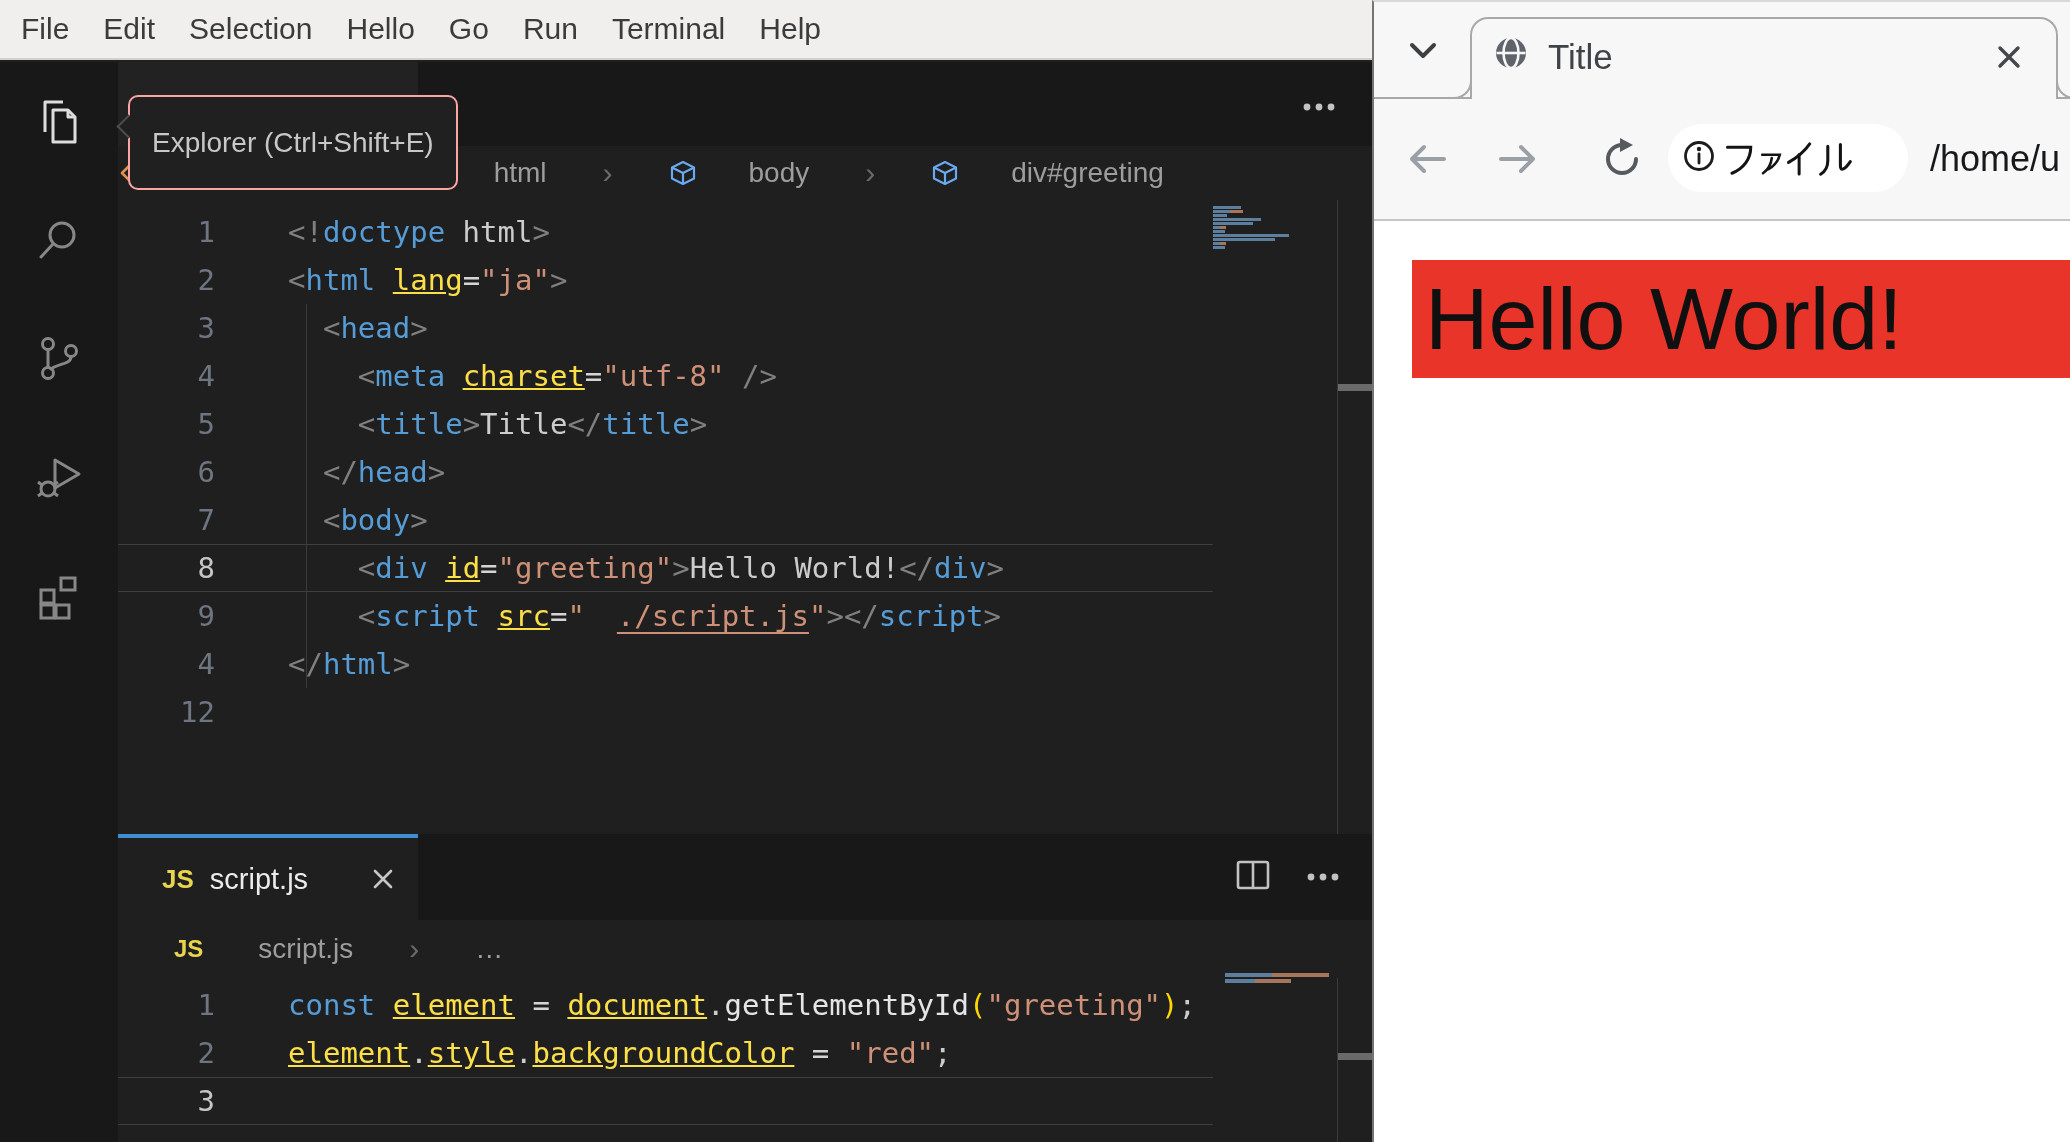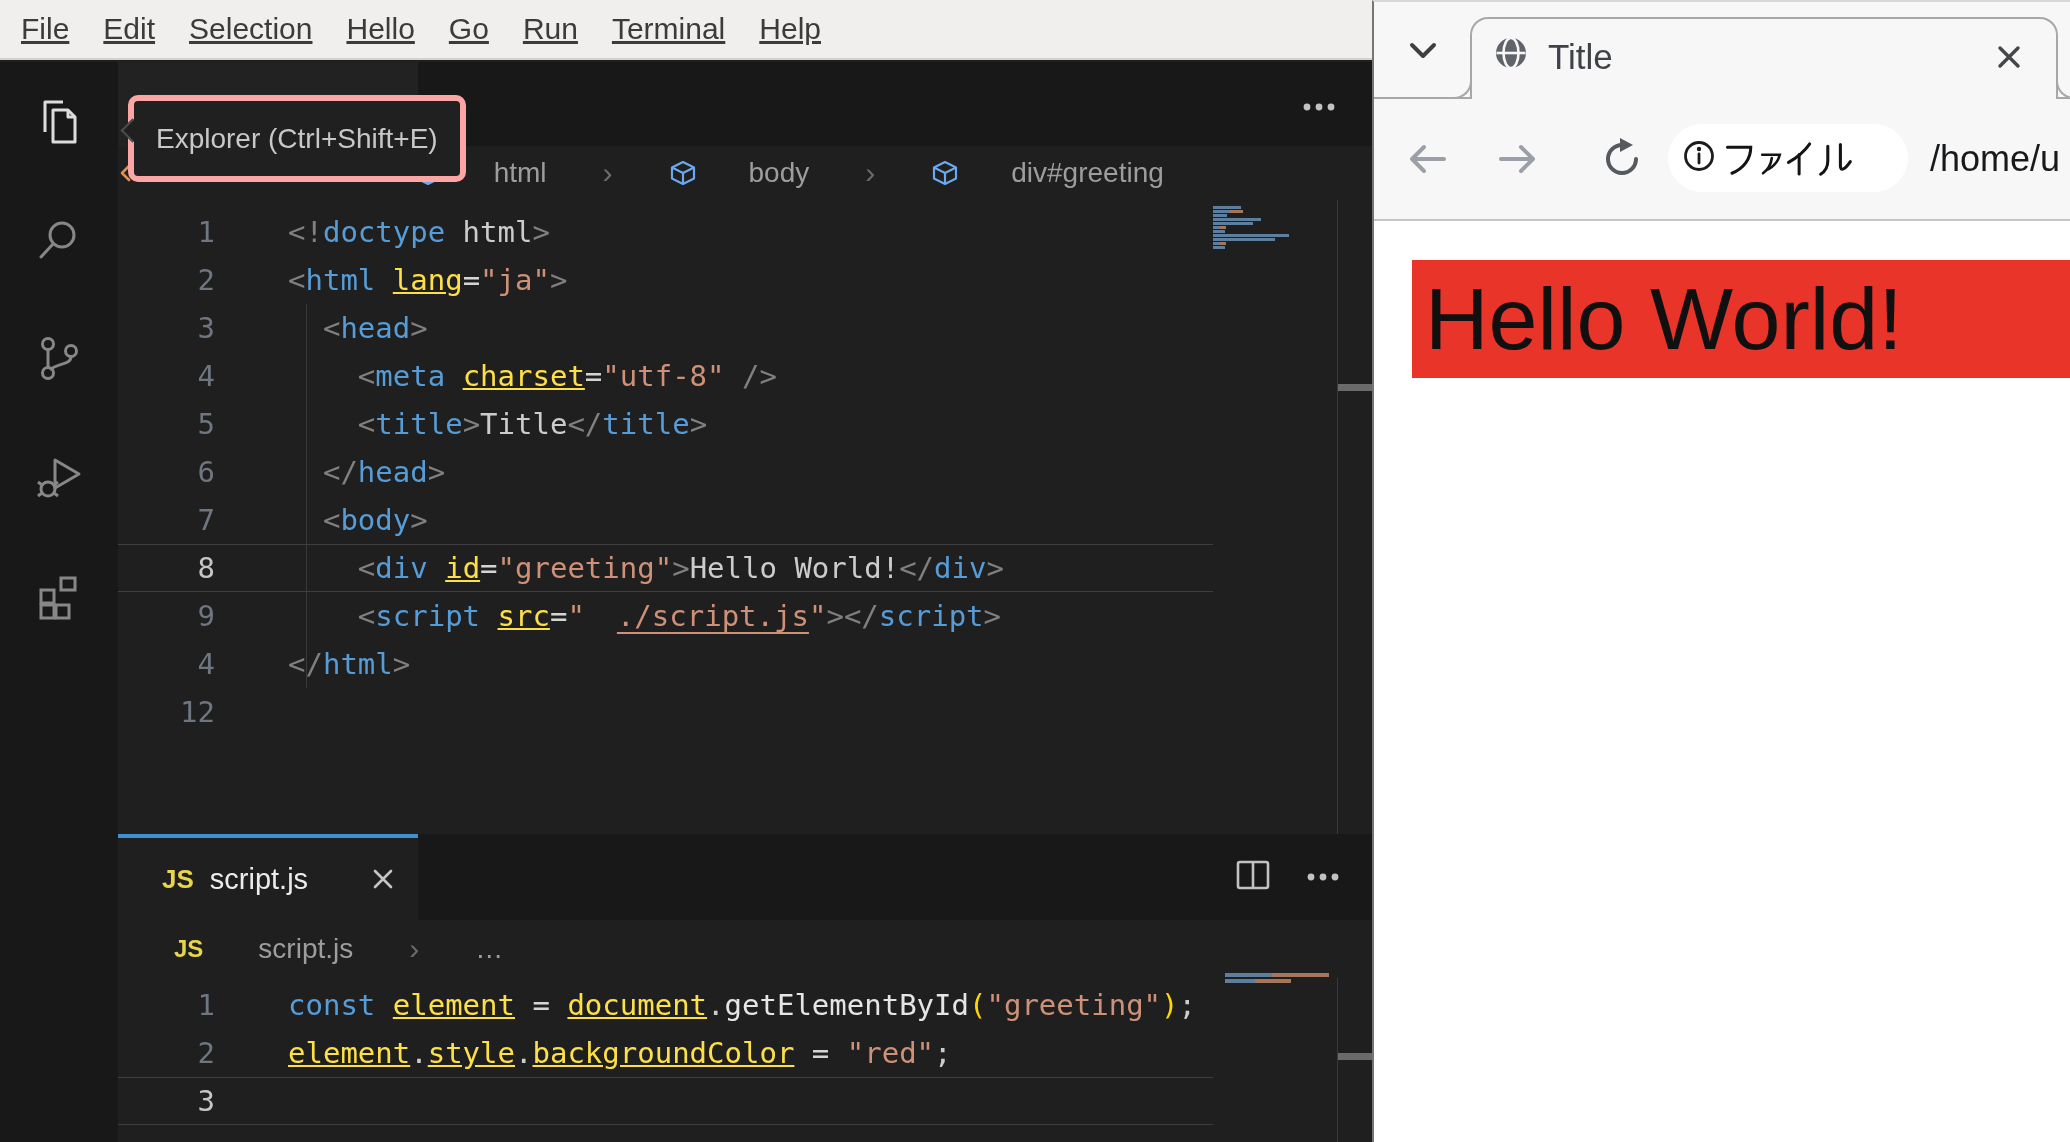--- a/index.html
+++ b/index.html
@@ -4,21 +4,21 @@
 <style>
   html,body{margin:0;padding:0;background:#fff;}
   .stage{position:relative;width:2070px;height:1142px;overflow:hidden;background:#fff;
          font-family:"Liberation Sans",sans-serif;}
 
   
   .vscode{position:absolute;left:0;top:0;width:1372px;height:1142px;background:#1f1f1f;}
   .menubar{position:absolute;left:0;top:0;width:100%;height:60px;background:#f0efee;
            border-bottom:2px solid #d2d1d0;display:flex;align-items:center;padding-left:4px;
            box-sizing:border-box;color:#3b3b3b;font-size:30px;}
-  .menu-item{padding:0 17px;text-decoration:underline;}
+  .menu-item{padding:0 17px;}
   .activitybar{position:absolute;left:0;top:62px;width:118px;bottom:0;background:#181818;
                display:flex;flex-direction:column;align-items:center;padding-top:14px;gap:22px;box-sizing:border-box;}
   .ab-item{width:96px;height:96px;display:flex;align-items:center;justify-content:center;color:#878787;}
   .ab-item.active{color:#dddddd;}
 
   .editor-col{position:absolute;left:118px;top:62px;right:0;bottom:0;background:#1f1f1f;}
   .tabbar{position:absolute;left:0;right:0;background:#181818;}
   .tabbar.top{top:0;height:84px;}
   .tab-stub{position:absolute;left:0;top:0;width:300px;height:84px;background:#222222;}
   .ed-actions{position:absolute;right:36px;top:36px;color:#c2c2c2;display:flex;gap:36px;}
@@ -61,21 +61,21 @@
 
   .tabbar.panel{top:772px;height:86px;}
   .panel-tab{position:absolute;left:0;top:0;width:300px;height:86px;background:#1f1f1f;
              border-top:4px solid #3d8fd1;box-sizing:border-box;display:flex;align-items:center;}
   .js-badge{margin-left:44px;color:#e8d44d;font-weight:700;font-size:26px;}
   .panel-tab .tab-label{margin-left:16px;color:#ececec;font-size:29px;}
   .tab-close{position:absolute;left:252px;top:28px;color:#c5c5c5;display:flex;}
   .panel-actions{position:absolute;right:32px;top:26px;color:#c2c2c2;display:flex;gap:36px;align-items:center;}
 
   .tooltip{position:absolute;left:128px;top:95px;height:59px;line-height:59px;background:#202020;
-           border:6px solid #fca5a5;border-radius:10px;color:#c8c8c8;font-size:28px;padding:8px 22px;z-index:6;}
+           border:2px solid #fca5a5;border-radius:10px;color:#c8c8c8;font-size:28px;padding:16px 22px;z-index:6;}
   .tooltip::before{content:"";position:absolute;left:-10px;top:21px;width:15px;height:15px;background:#202020;
                    border-left:2px solid #4d4d4d;border-bottom:2px solid #4d4d4d;transform:rotate(45deg);}
 
   
   .browser{position:absolute;left:1372px;top:0;right:0;bottom:0;background:#fff;
            border-left:2px solid #757575;border-top:2px solid #d8d8d8;box-sizing:border-box;}
   .tabstrip{position:absolute;left:0;right:0;top:0;height:97px;background:#f7f7f7;}
   .strip-line{position:absolute;left:0;right:0;bottom:0;height:2px;background:#a8a8a8;z-index:1;}
   .tab-search{position:absolute;left:34px;top:40px;}
   .btab{position:absolute;left:96px;top:15px;width:588px;height:82px;background:#f7f7f7;

